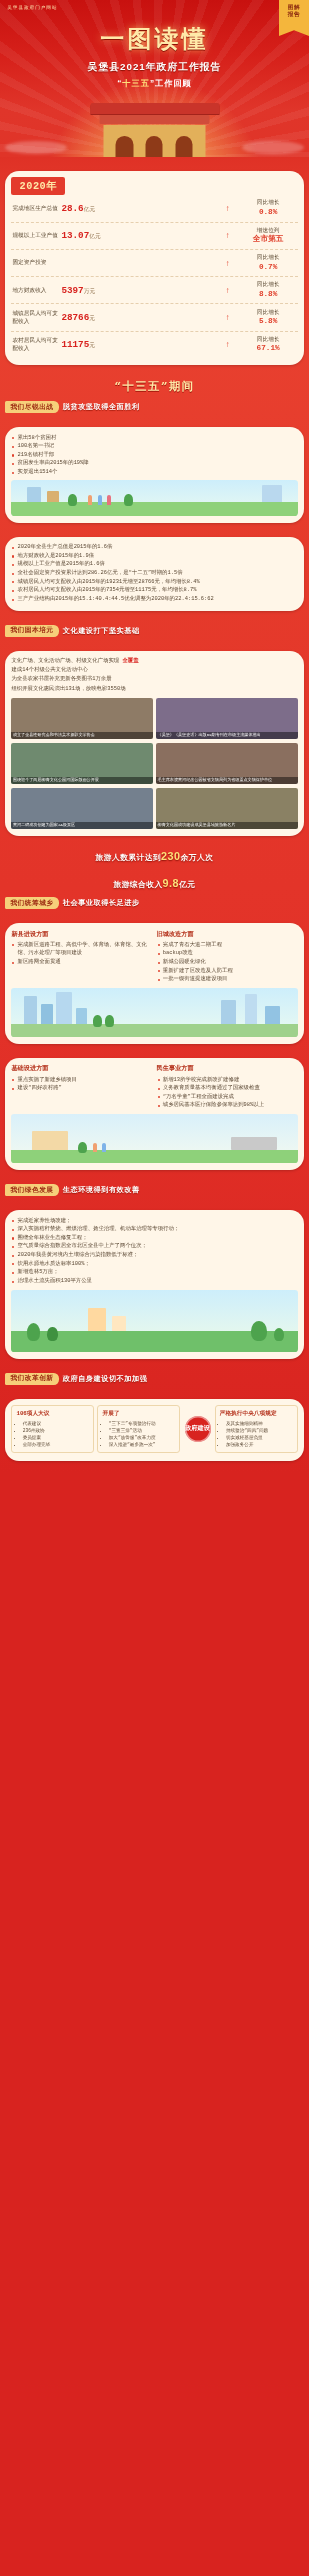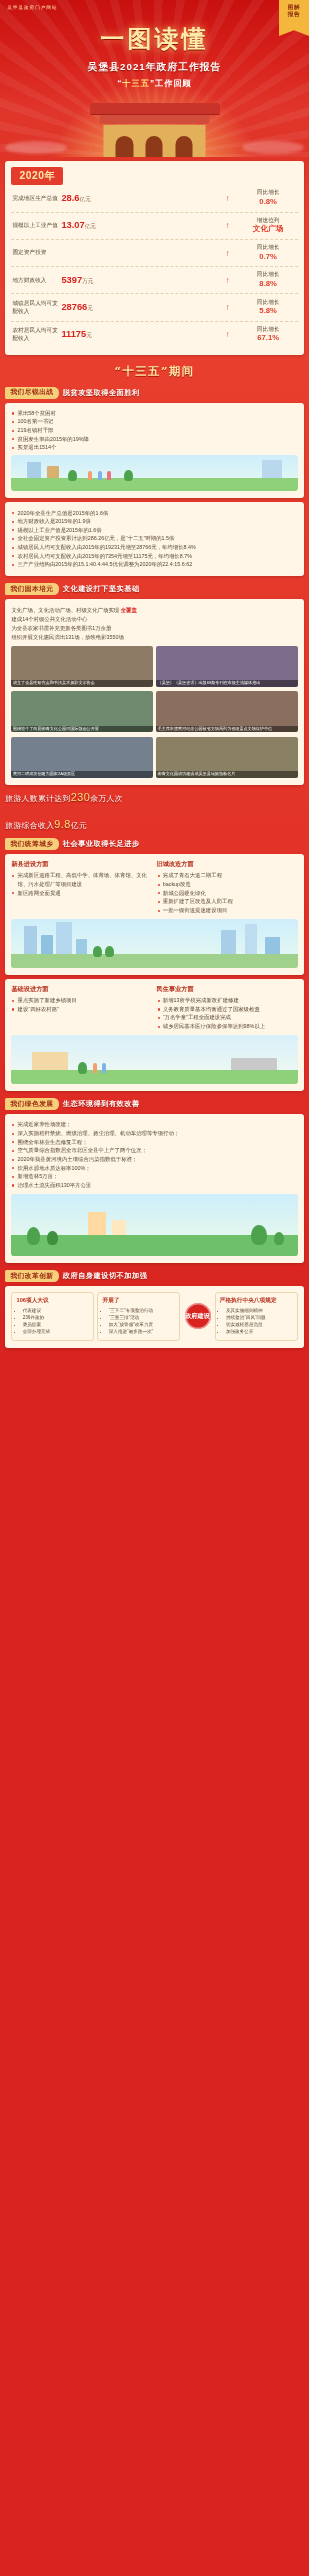--- a/index.html
+++ b/index.html
@@ -39,21 +39,21 @@
   .gate .roof { position:absolute; top:0; left:0; width:129px; height:11.3px; background:#c9342a; border-radius:2.1px 2.1px 0 0; box-shadow:0 1px 0 #a3231b;}
   .gate .roof2 { position:absolute; top:12.4px; left:9.3px; width:110px; height:8.2px; background:#d14c3a; border-radius:1.5px;}
   .gate .body { position:absolute; top:21.6px; left:13.4px; width:102px; height:32px; background:#e2b05a; }
   .gate .door { position:absolute; bottom:0; width:17.5px; height:20.6px; background:#8e3a18; border-radius:8.8px 8.8px 0 0;}
   .gate .d1 { left:12.4px;} .gate .d2 { left:42px;} .gate .d3{ left:72px;}
   .cloud { position:absolute; bottom:3.1px; width:62px; height:13.4px; background:rgba(255,255,255,.25); border-radius:50%; filter:blur(1.5px); }
   .cloud.l { left:5.2px; } .cloud.r { right:5.2px; }
 
   
   .content { padding:0 5.2px 0 5.2px; }
-  .card { background:#fff6e8; border-radius:3px; padding:6.2px 6.2px 7.2px 6.2px; margin:4px 0; box-shadow:0 1px 2.6px rgba(0,0,0,.18); }
+  .card { background:#fff6e8; border-radius:14px; padding:6.2px 6.2px 7.2px 6.2px; margin:14px 0; box-shadow:0 1px 2.6px rgba(0,0,0,.18);font-family:Liberation Mono, monospace; }
   .year-badge { display:inline-block; background:#e33b2c; color:#ffe9a8; font-size:10.3px; font-weight:bold; padding:2.1px 8.2px; border-radius:2.1px; letter-spacing:0.5px;}
 
   .stat-row { display:flex; align-items:center; border-bottom:0.5px dashed #e6cfae; padding:4.1px 1px; }
   .stat-row:last-child { border-bottom:none; }
   .stat-label { width:49px; font-size:5.7px; color:#5c4a33; line-height:1.3; }
   .stat-value { flex:1; font-size:9.3px; font-weight:bold; color:#d8231f; letter-spacing:0; }
   .stat-value small { font-size:5.7px; font-weight:normal; color:#8a6a45; }
   .stat-arrow { width:24px; text-align:center; color:#e0402c; font-size:8.2px; }
   .stat-delta { width:57px; font-size:5.7px; color:#5c4a33; text-align:center; line-height:1.35;}
   .stat-delta b { display:block; font-size:7.7px; color:#e0402c; }
@@ -68,21 +68,21 @@
   .bullets { margin:0; padding:0; list-style:none; }
   .bullets li { position:relative; font-size:5.4px; color:#5a4733; line-height:1.6; padding-left:6.2px; }
   .bullets li:before { content:""; position:absolute; left:1px; top:3.6px; width:2.1px; height:2.1px; background:#e0402c; border-radius:50%; }
 
   .illus { height:36px; margin-top:3.1px; border-radius:3.1px; background:#eef7e6; position:relative; overflow:hidden; }
 
   .photo-row { display:flex; gap:3.1px; margin-top:4.1px; }
   .photo { flex:1; height:41px; border-radius:2.1px; position:relative; overflow:hidden; }
   .photo .cap { position:absolute; left:0; right:0; bottom:0; background:rgba(0,0,0,.45); color:#fff; font-size:4.1px; padding:1px 1.5px; line-height:1.2;}
 
-  .hl-band { margin:6.2px 0 2.1px 0; color:#fff; font-size:7.7px; font-weight:normal; letter-spacing:0.5px; text-shadow:0 0.5px 1.5px #8e1206;}
+  .hl-band { margin:6.2px 0 2.1px 0; text-align:center; color:#fff; font-size:7.7px; font-weight:bold; letter-spacing:0.5px; text-shadow:0 0.5px 1.5px #8e1206;}
   .hl-band em { font-style:normal; color:#ffe07a; font-size:10.8px; }
 
   .two-col { display:flex; gap:4.1px; }
   .two-col > div { flex:1; }
   .mini-title { font-size:6.2px; font-weight:bold; color:#b5321c; margin-bottom:2.1px; }
 
   .gov-grid { display:flex; gap:3.1px; align-items:stretch; }
   .gov-col { flex:1; background:#fff6e8; border:0.5px solid #edd6ab; border-radius:3.1px; padding:4.1px; }
   .gov-col h4 { margin:0 0 2.6px 0; font-size:5.7px; color:#b5321c; }
   .gov-col ul { margin:0; padding-left:6.2px; }
@@ -149,21 +149,21 @@
         <div class="stat-label">完成地区生产总值</div>
         <div class="stat-value"><span>28.6</span><small>亿元</small></div>
         <div class="stat-arrow">↑</div>
         <div class="stat-delta"><span>同比增长</span><b>0.8%</b></div>
       </div>
 
       <div class="stat-row">
         <div class="stat-label">规模以上工业产值</div>
         <div class="stat-value"><span>13.07</span><small>亿元</small></div>
         <div class="stat-arrow">↑</div>
-        <div class="stat-delta"><span>增速位列</span><b>文化广场</b></div>
+        <div class="stat-delta"><span>增速位列</span><b>全市第五</b></div>
       </div>
 
       <div class="stat-row">
         <div class="stat-label">固定资产投资</div>
         <div class="stat-value"><span></span><small></small></div>
         <div class="stat-arrow">↑</div>
         <div class="stat-delta"><span>同比增长</span><b>0.7%</b></div>
       </div>
 
       <div class="stat-row">

